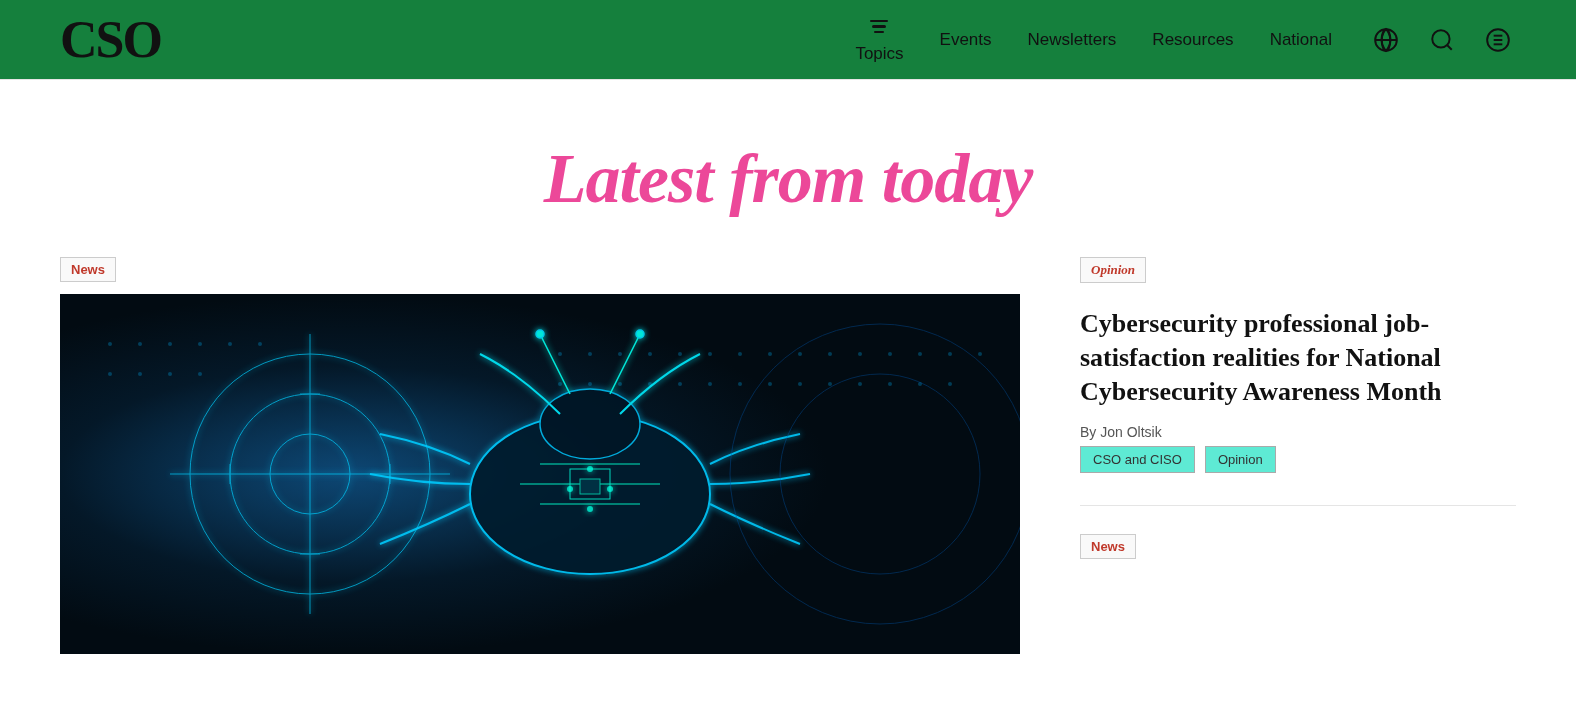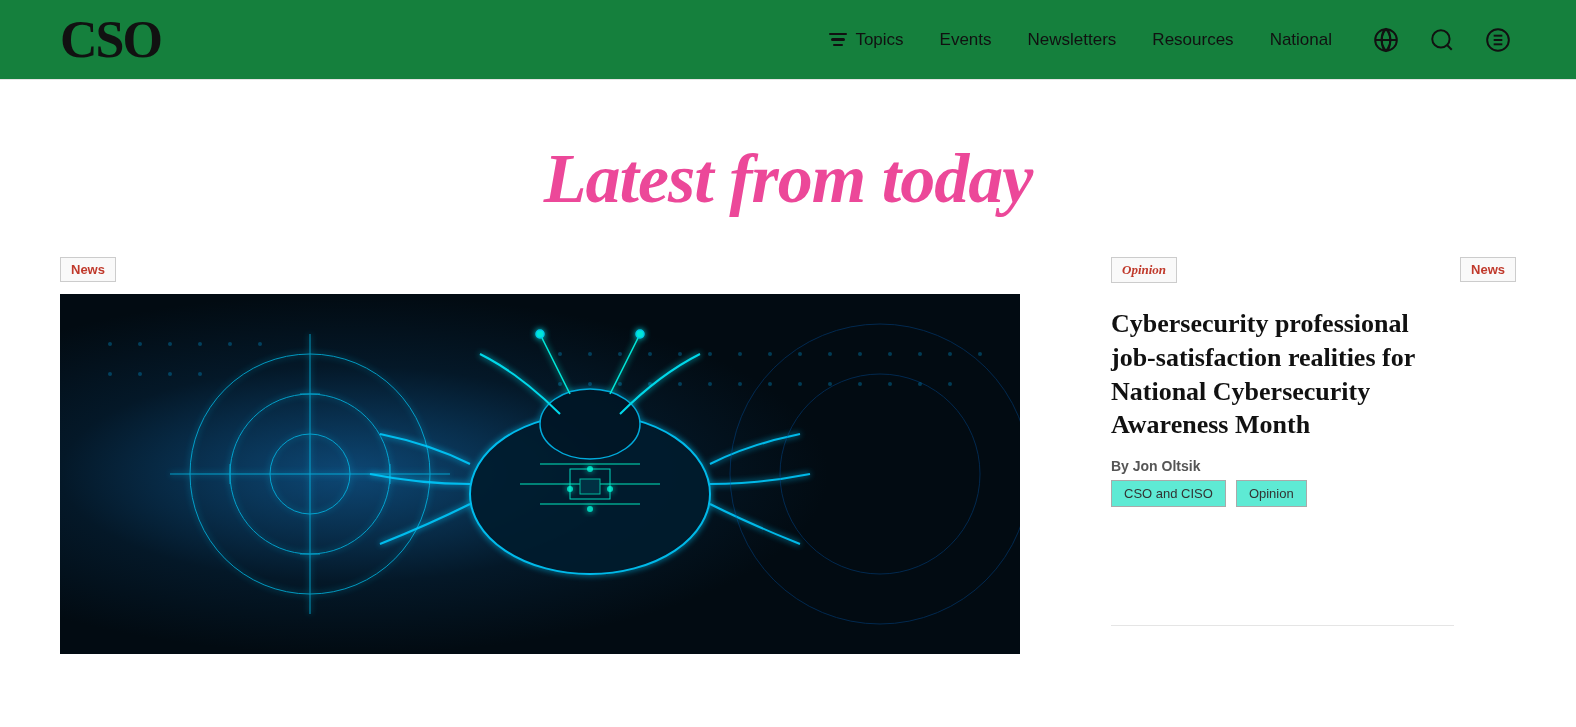--- a/index.html
+++ b/index.html
@@ -53,20 +53,21 @@
       color: #111;
       text-decoration: none;
       cursor: pointer;
       white-space: nowrap;
     }
 
     .nav-topics {
       display: flex;
       align-items: center;
       gap: 6px;
+      flex-direction: column;
     }
 
     .topics-icon {
       width: 22px;
       height: 22px;
       display: flex;
       flex-direction: column;
       gap: 3px;
       align-items: center;
       justify-content: center;
@@ -165,24 +166,24 @@
       width: 100%;
       height: 100%;
       background: radial-gradient(ellipse at 30% 50%, #0d3a5c 0%, #041018 60%, #020b12 100%);
       position: relative;
       overflow: hidden;
     }
 
     
     .sidebar {
       flex: 1;
-      padding-left: 91px;
-      display: flex;
-      flex-direction: row;
-      gap: 6px;
+      padding-left: 60px;
+      display: flex;
+      flex-direction: column;
+      gap: 0;
     }
 
     .sidebar-article {
       padding-bottom: 32px;
       border-bottom: 1px solid #e5e5e5;
       margin-bottom: 28px;
     }
 
     .sidebar-article:last-child {
       border-bottom: none;
@@ -196,21 +197,20 @@
       color: #111;
       margin: 12px 0 16px;
       cursor: pointer;
     }
 
     .article-byline {
       font-family: -apple-system, BlinkMacSystemFont, sans-serif;
       font-size: 14px;
       color: #555;
       margin-bottom: 6px;
-      font-weight: bold;
     }
 
     .article-meta {
       font-family: -apple-system, BlinkMacSystemFont, sans-serif;
       font-size: 14px;
       color: #777;
       margin-bottom: 16px;
     }
 
     .article-tags {

